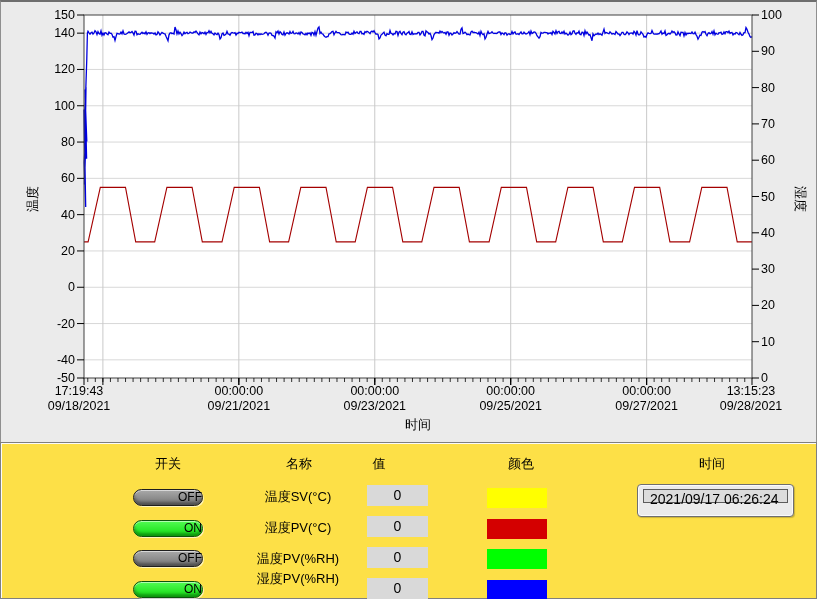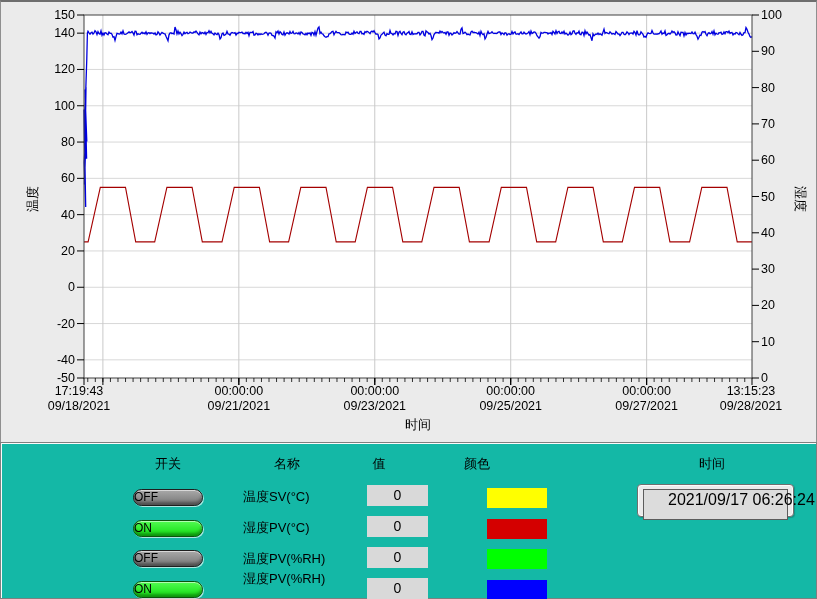--- a/index.html
+++ b/index.html
@@ -18,67 +18,67 @@
     background:#ebebeb;
     border:1px solid #8f8f8f;border-top:2px solid #6e6e6e;
     box-shadow:inset 0 -1px 0 #fcfcfc;
   }
   #chart-svg{display:block;}
 
   
   #control-panel{
     position:absolute;left:0;top:442px;width:817px;height:157px;
     box-sizing:border-box;
-    background:#14b8a6;
+    background:#fde047;
     border:1px solid #7f7f7f;
     box-shadow:inset 1px 1px 0 #fbfbfb;
   }
   .hdr{
     position:absolute;top:13px;height:16px;width:80px;
     text-align:center;font-size:13px;color:#000;line-height:16px;
   }
   #hdr-switch{left:127px;}
-  #hdr-name{left:236px;width:100px;}
+  #hdr-name{left:248px;width:100px;}
   #hdr-value{left:338px;}
-  #hdr-color{left:436px;}
+  #hdr-color{left:480px;}
   #hdr-time{left:671px;}
 
   .toggle{
     position:absolute;left:132px;width:70px;height:17px;
     box-sizing:border-box;border:1px solid #1e1e1e;border-radius:9px;
-    text-align:left;font-size:12px;line-height:15px;color:#000;
+    text-align:right;font-size:12px;line-height:15px;color:#000;
     box-shadow:inset 0 1px 0 rgba(255,255,255,.55),
                inset 0 -3px 3px rgba(0,0,0,.33),
                1px 1px 0 rgba(255,255,255,.65);
     cursor:pointer;
   }
   .toggle.off{background:linear-gradient(#a9a9a9,#757575);}
   .toggle.on{background:linear-gradient(#52fb52,#12dd12);border-color:#0c520c;}
 
   .row-name{
     position:absolute;left:242px;width:110px;height:16px;
-    font-size:13px;color:#000;line-height:16px;
+    text-align:center;font-size:13px;color:#000;line-height:16px;
   }
   .row-value{
     position:absolute;left:366px;width:61px;height:21px;
     background:#d9d9d9;text-align:center;font-size:14px;line-height:21px;color:#000;
   }
   .row-swatch{
     position:absolute;left:486px;width:60px;height:20px;
   }
   #time-display{
     position:absolute;left:636px;top:41px;width:157px;height:33px;
     box-sizing:border-box;border:1px solid #6f6f6f;border-radius:4px;
     background:#ebebeb;padding:4px 5px;
     box-shadow:inset 0 0 0 1px #fbfbfb,1px 1px 1px rgba(0,0,0,.2);
   }
   #time-display-inner{
-    box-sizing:border-box;height:31px;border:1px solid #5c5c5c;
-    background:#dcdcdc;font-size:16px;line-height:19px;color:#000;
-    padding-left:24px;white-space:nowrap;
+    box-sizing:border-box;height:14px;border:1px solid #5c5c5c;
+    background:#dcdcdc;font-size:14px;line-height:19px;color:#000;
+    padding-left:6px;white-space:nowrap;
   }
 </style>
 </head>
 <body>
 
 <div id="stage">
 
   <div id="chart-panel">
     <svg id="chart-svg" width="817" height="434" viewBox="0 0 817 434">
         <rect x="83" y="13" width="668" height="363" fill="#ffffff"></rect>

